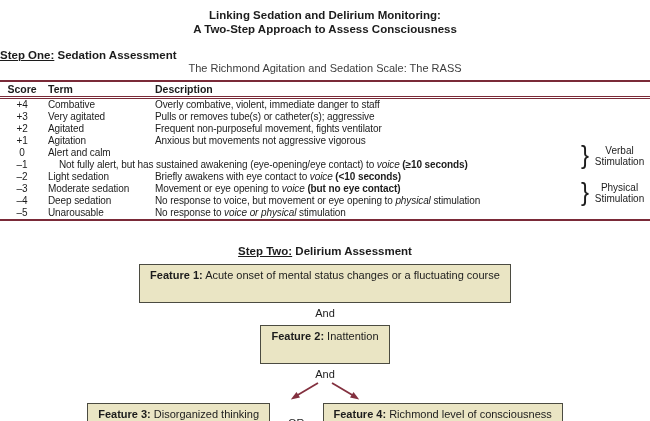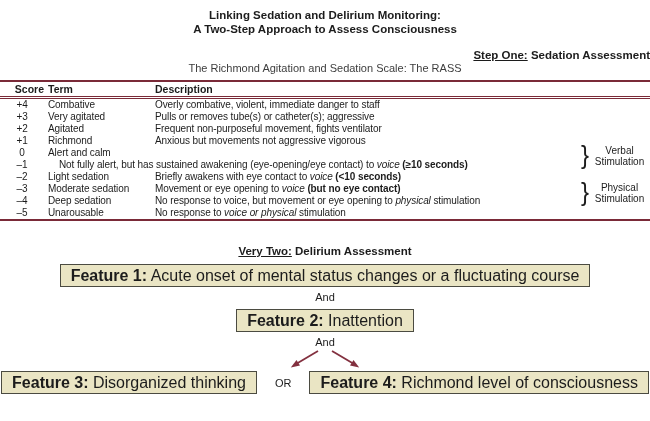--- a/index.html
+++ b/index.html
@@ -13,40 +13,40 @@
     font-family: Liberation Sans, sans-serif;
     -webkit-font-smoothing: antialiased;
   }
   .b { font-weight: bold; }
   .i { font-style: italic; }
   .u { text-decoration: underline; }
 
   
   .hdr { padding-top: 8px; text-align: center; }
   .title { font-size: 11.5px; font-weight: bold; line-height: 14px; }
-  .stephead { font-size: 11.5px; font-weight: bold; line-height: 13px; margin-top: 13px; text-align: right; }
+  .stephead { font-size: 11.5px; font-weight: bold; line-height: 13px; margin-top: 13px; text-align: left; }
   .subtitle { font-size: 11px; line-height: 13px; color: #3d3d3d; text-align: center; }
 
   
   .rass {
     position: relative;
     margin-top: 5px;
     border-top: 2px solid var(--rule-maroon, #7a2a38);
     border-bottom: 2px solid var(--rule-maroon, #7a2a38);
   }
   .thead {
     border-bottom: 3px double var(--rule-maroon, #7a2a38);
     font-weight: bold;
     font-size: 10.5px;
     line-height: 14px;
   }
   .trow { display: grid; grid-template-columns: 44px 96px 1fr; }
   .tbody .trow { font-size: 10px; line-height: 12px; letter-spacing: -0.1px; }
   .c-score { text-align: center; }
-  .thead .c-score { text-align: right; padding-left: 0; }
+  .thead .c-score { text-align: center; padding-left: 0; }
   .c-term { padding-left: 4px; }
   .c-desc { padding-left: 15px; white-space: nowrap; }
 
   .stim-group {
     position: absolute;
     right: 1px;
     width: 68px;
     display: flex;
     align-items: center;
   }
@@ -71,22 +71,22 @@
     margin-top: 24px;
     display: flex;
     flex-direction: column;
     align-items: center;
   }
   .flow .stephead { margin-top: 0; }
   .fbox {
     margin-top: 6px;
     background: var(--box-fill, #eae5c4);
     border: 1.6px solid var(--box-border, #4b4b41);
-    padding: 4px 10px 4px 10px;
-    font-size: 16px;
+    padding: 4px 10px 20px 10px;
+    font-size: 11px;
     line-height: 13px;
     white-space: nowrap;
   }
   .and { font-size: 11px; line-height: 12px; margin-top: 4px; }
   .arrows { display: block; margin-top: 1px; }
   .arrow-line { stroke: var(--arrow, #83303f); stroke-width: 1.8px; }
   .arrow-head { fill: var(--arrow, #83303f); }
   .orrow { display: flex; align-items: center; margin-top: -2px; }
   .orrow .fbox { margin-top: 0; }
   .or { font-size: 11px; font-weight: normal; margin: 0 18px; }
@@ -122,21 +122,21 @@
           <div class="c-term">Very agitated</div>
           <div class="c-desc"><span>Pulls or removes tube(s) or catheter(s); aggressive</span></div>
         </div>
         <div class="trow">
           <div class="c-score">+2</div>
           <div class="c-term">Agitated</div>
           <div class="c-desc"><span>Frequent non-purposeful movement, fights ventilator</span></div>
         </div>
         <div class="trow">
           <div class="c-score">+1</div>
-          <div class="c-term">Richmond</div>
+          <div class="c-term">Agitation</div>
           <div class="c-desc"><span>Anxious but movements not aggressive vigorous</span></div>
         </div>
         <div class="trow">
           <div class="c-score">0</div>
           <div class="c-term">Alert and calm</div>
           <div class="c-desc"></div>
         </div>
         <div class="trow">
           <div class="c-score">–1</div>
           <div class="c-desc"><span>Not fully alert, but has sustained awakening (eye-opening/eye contact) to </span><span class="i">voice</span><span> </span><span class="b">(≥10 seconds)</span></div>
@@ -174,21 +174,21 @@
       <span class="brace">}</span>
       <span class="stim-label">
         <span class="sl">Physical</span>
         <span class="sl">Stimulation</span>
       </span>
     </div>
   </div>
 
 
   <div class="flow">
-    <div class="stephead"><span class="u">Very Two:</span><span> Delirium Assessment</span></div>
+    <div class="stephead"><span class="u">Step Two:</span><span> Delirium Assessment</span></div>
 
     <div class="fbox"><span class="b">Feature 1:</span><span> Acute onset of mental status changes or a fluctuating course</span></div>
 
     <div class="and">And</div>
 
     <div class="fbox"><span class="b">Feature 2:</span><span> Inattention</span></div>
 
     <div class="and">And</div>
 
     <svg class="arrows" width="140" height="24" viewBox="0 0 140 24" xmlns="http://www.w3.org/2000/svg">

